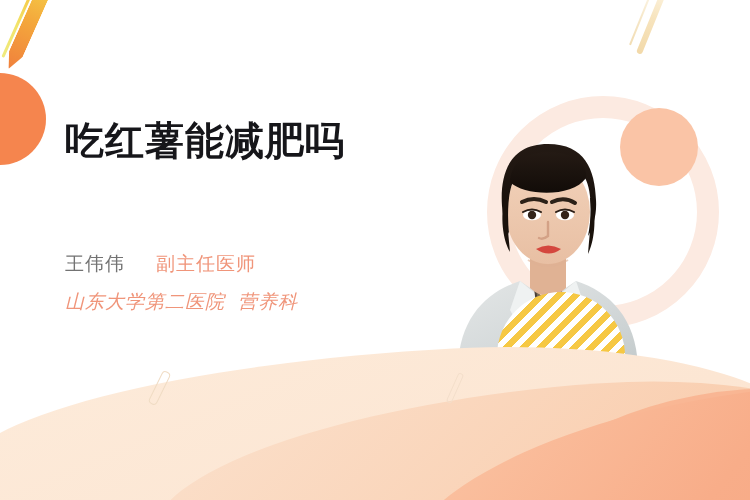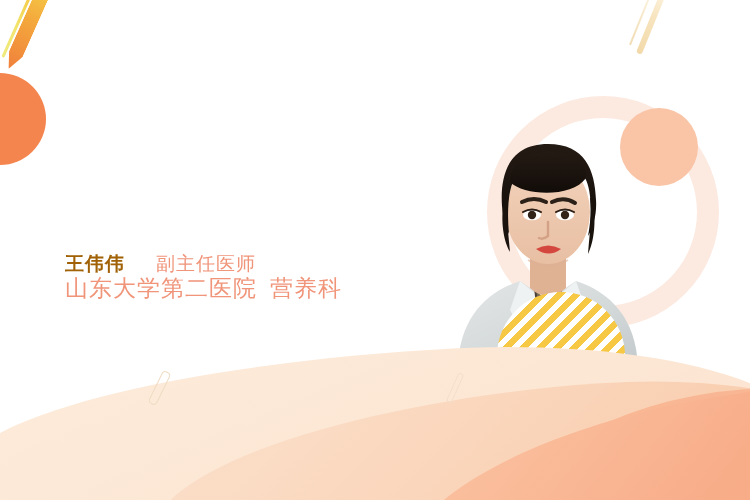--- a/index.html
+++ b/index.html
@@ -148,35 +148,36 @@
     color:#16161a;
     letter-spacing:1px;
     white-space:nowrap;
   }
   .byline{
     position:absolute;left:65px;top:248px;
     font-size:19px;line-height:32px;
     white-space:nowrap;
   }
   .byline .name{
-    font-weight:bold;
-    color:#a16207;
+    font-weight:normal;
+    color:#737373;
     letter-spacing:1px;
   }
   .byline .rank{
     color:#F0957A;
     letter-spacing:1px;
     margin-left:31px;
   }
   .affil{
-    position:absolute;left:65px;top:272px;
-    font-size:23px;line-height:32px;
+    position:absolute;left:65px;top:286px;
+    font-size:19px;line-height:32px;
     color:#F0957A;
     letter-spacing:1px;
     white-space:nowrap;
+    font-style:italic;
   }
   .affil .dept{margin-left:13px;}
 </style>
 </head>
 <body>
 
 <div class="card">
 
   <div class="deco tl-line"></div>
   <div class="deco tl-wedge"></div>
@@ -245,20 +246,21 @@
 
   <div class="deco stripe-circle"></div>
 
   <div class="deco wave-light"></div>
   <div class="deco wave-mid"></div>
   <div class="deco wave-strong2"></div>
   <div class="deco wave-strong"></div>
   <div class="deco bl-stroke"></div>
   <div class="deco br-stroke"></div>
 
+  <div class="headline">吃红薯能减肥吗</div>
 
   <div class="byline">
     <span class="name">王伟伟</span><span class="rank">副主任医师</span>
   </div>
 
   <div class="affil">
     <span>山东大学第二医院</span><span class="dept">营养科</span>
   </div>
 
 </div>

